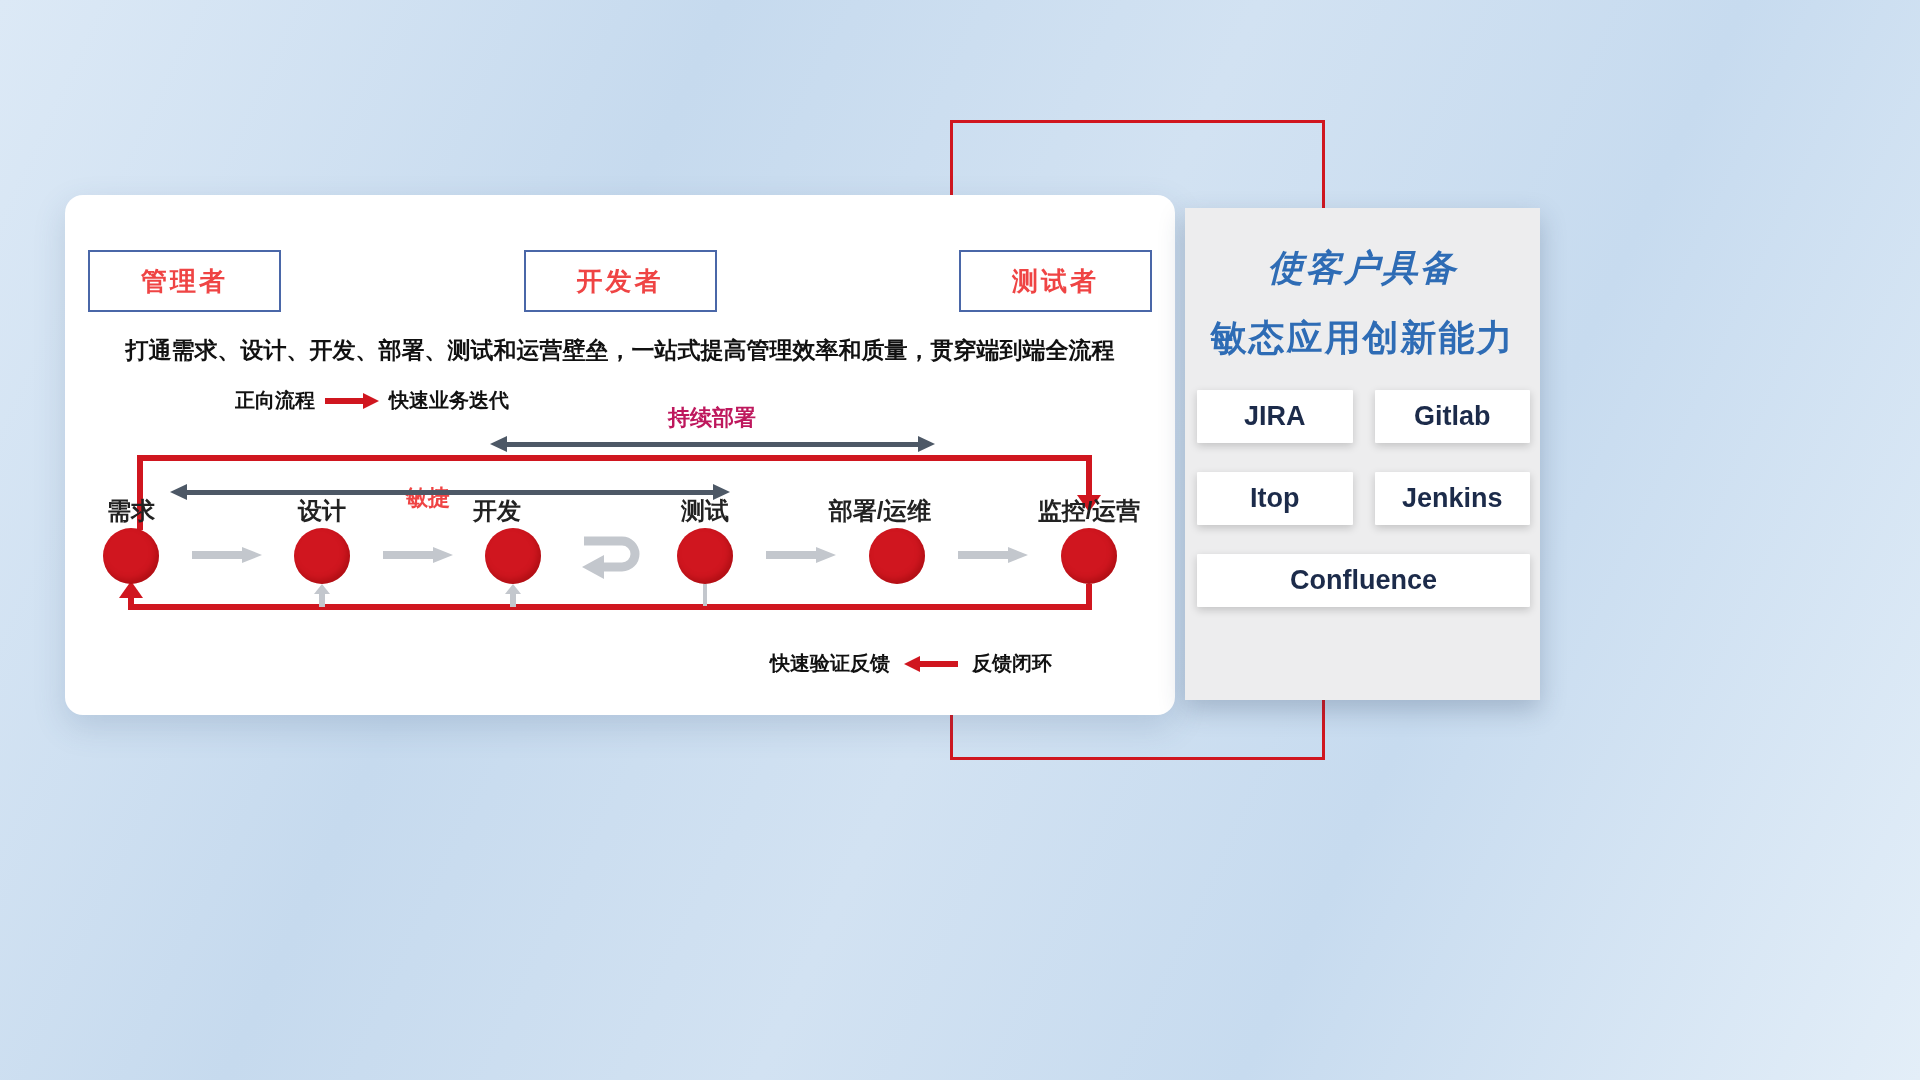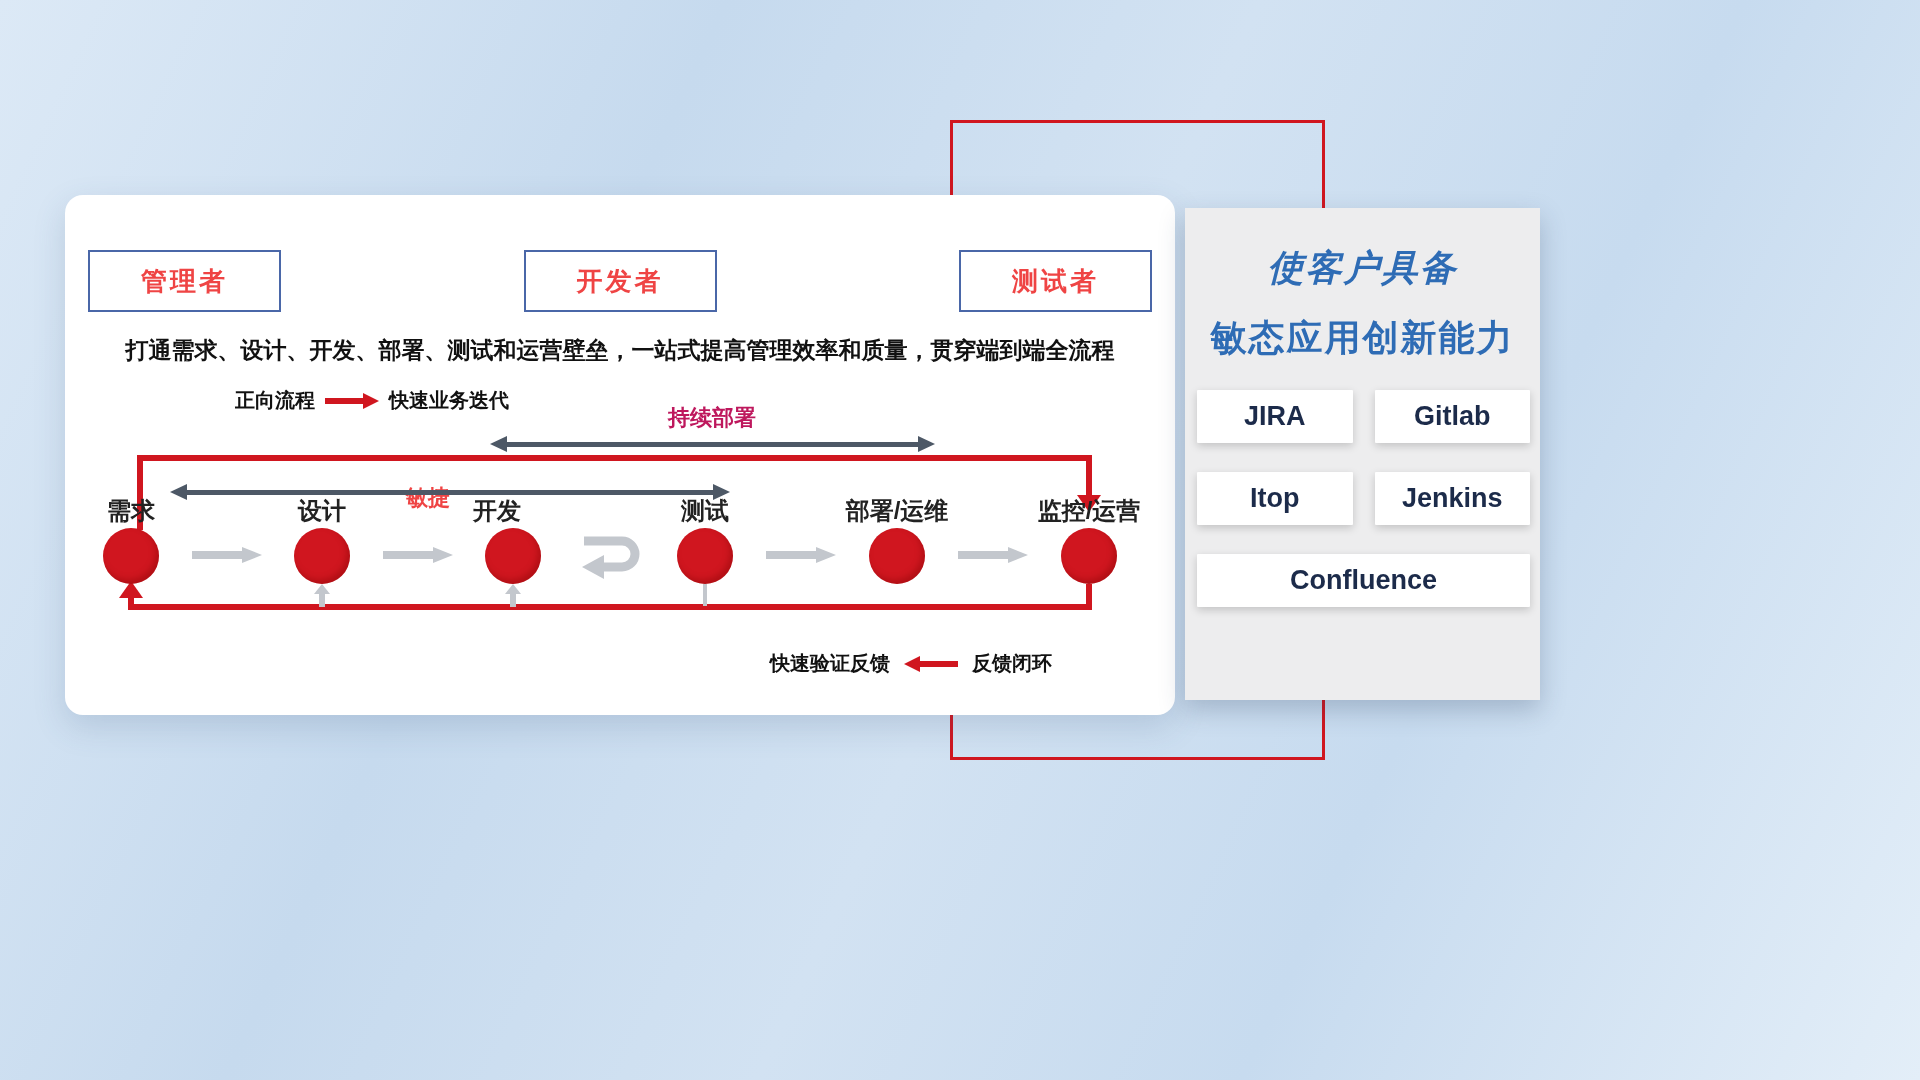--- a/index.html
+++ b/index.html
@@ -80,21 +80,21 @@
   .rhead-down { position:absolute; left:1012px; top:300px; width:0; height:0;
     border-left:12px solid transparent; border-right:12px solid transparent; border-top:17px solid #d0161f; }
   .rhead-up { position:absolute; left:54px; top:386px; width:0; height:0;
     border-left:12px solid transparent; border-right:12px solid transparent; border-bottom:17px solid #d0161f; }
 
   
   .stage-label { position:absolute; top:300px; transform:translateX(-50%);
     font-size:24px; font-weight:bold; color:#222; white-space:nowrap; }
   .circle { position:absolute; top:333px; width:56px; height:56px; border-radius:50%;
     background:#d0161f; box-shadow:inset -3px -4px 6px rgba(120,0,0,0.35); }
-  .lx0{left:66px;} .lx1{left:257px;} .lx2{left:432px;} .lx3{left:640px;} .lx4{left:832px;} .lx5{left:1024px;}
+  .lx0{left:66px;} .lx1{left:257px;} .lx2{left:432px;} .lx3{left:640px;} .lx4{left:815px;} .lx5{left:1024px;}
   .cx0{left:38px;} .cx1{left:229px;} .cx2{left:420px;} .cx3{left:612px;} .cx4{left:804px;} .cx5{left:996px;}
 
   
   .gray-arrow { position:absolute; top:352px; width:70px; height:16px; }
   .gray-arrow::before { content:""; position:absolute; left:0; top:4px; width:50px; height:8px; background:#c3c7cd; }
   .gray-arrow::after  { content:""; position:absolute; left:50px; top:0; width:0; height:0;
     border-left:20px solid #c3c7cd; border-top:8px solid transparent; border-bottom:8px solid transparent; }
   .ga0{left:127px;} .ga1{left:318px;} .ga3{left:701px;} .ga4{left:893px;}
 
   .uturn { position:absolute; left:505px; top:330px; }

